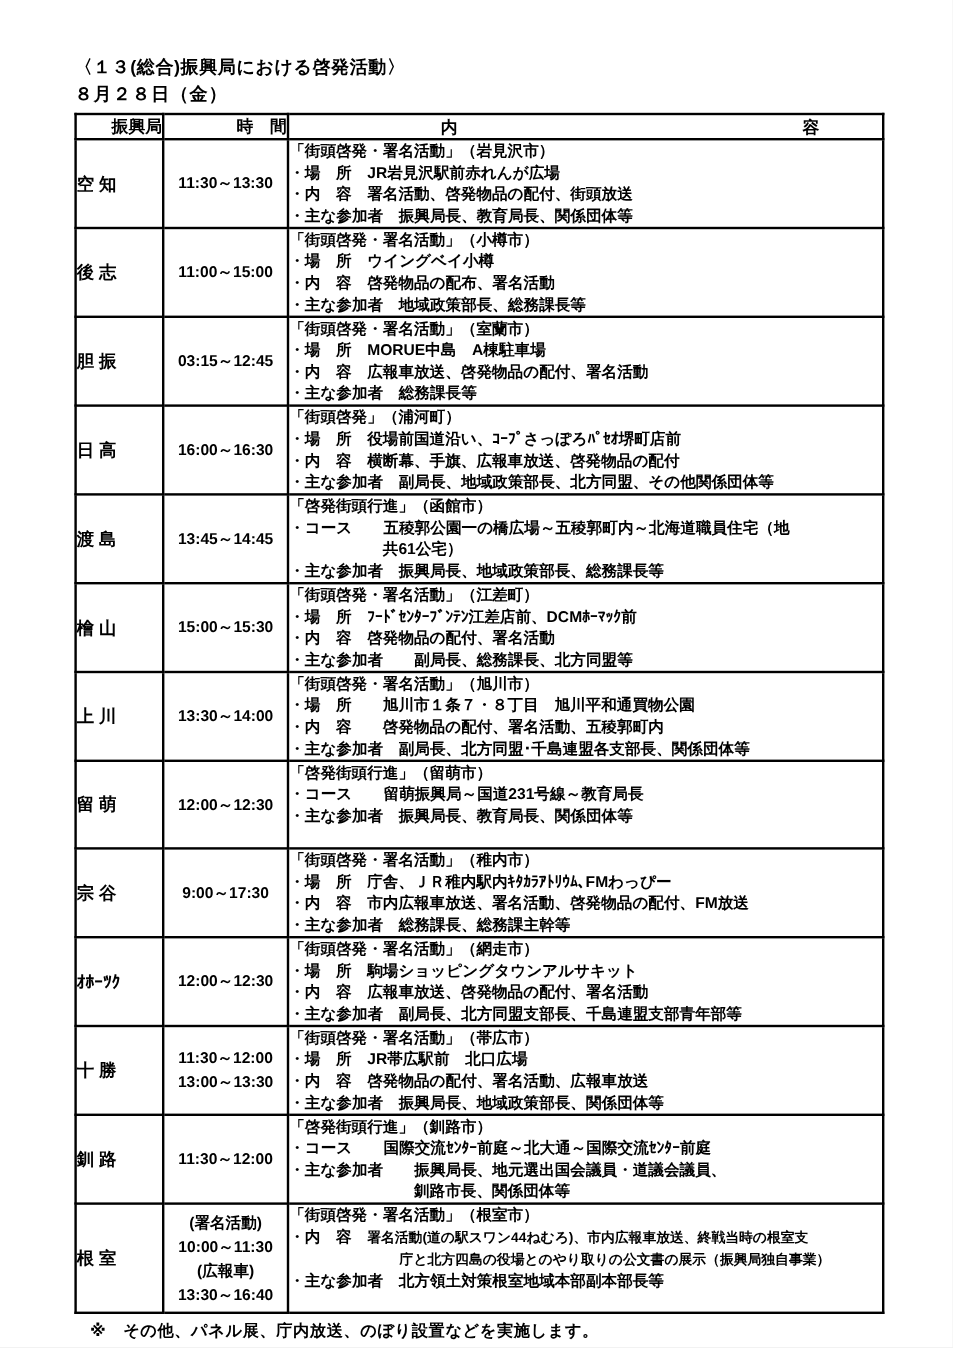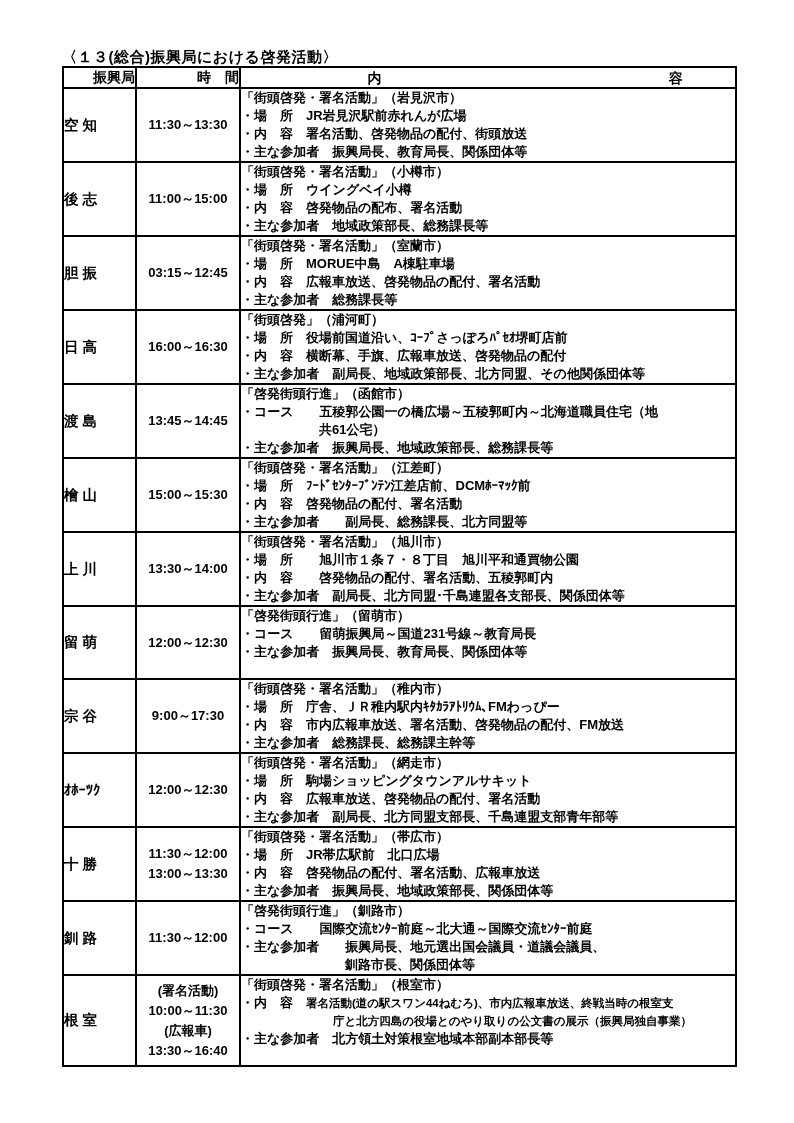--- a/index.html
+++ b/index.html
@@ -55,20 +55,21 @@
     margin:5px 0 0 13px;
     font-size:13.5px;
     letter-spacing:0.5px;
   }
 </style>
 </head>
 <body>
 
 <div class="page">
   <div class="title">〈１３(総合)振興局における啓発活動〉</div>
+  <div class="date">８月２８日（金）</div>
 
   <table class="sched">
     <colgroup>
       <col style="width:73px">
       <col style="width:104px">
       <col style="width:496px">
     </colgroup>
     <thead>
       <tr>
         <th class="h-bureau">振興局</th>
@@ -235,13 +236,14 @@
     <td class="c-content">
             <div class="line">「街頭啓発・署名活動」（根室市）</div>
             <div class="line"><span>・内　容　</span><span class="small">署名活動(道の駅スワン44ねむろ)、市内広報車放送、終戦当時の根室支</span></div>
             <div class="line small">　　　　　　　　庁と北方四島の役場とのやり取りの公文書の展示（振興局独自事業）</div>
             <div class="line">・主な参加者　北方領土対策根室地域本部副本部長等</div>
           </td>
   </tr>
       </tbody>
   </table>
 
+  <div class="note">※　その他、パネル展、庁内放送、のぼり設置などを実施します。</div>
 </div>
 
 </body></html>

